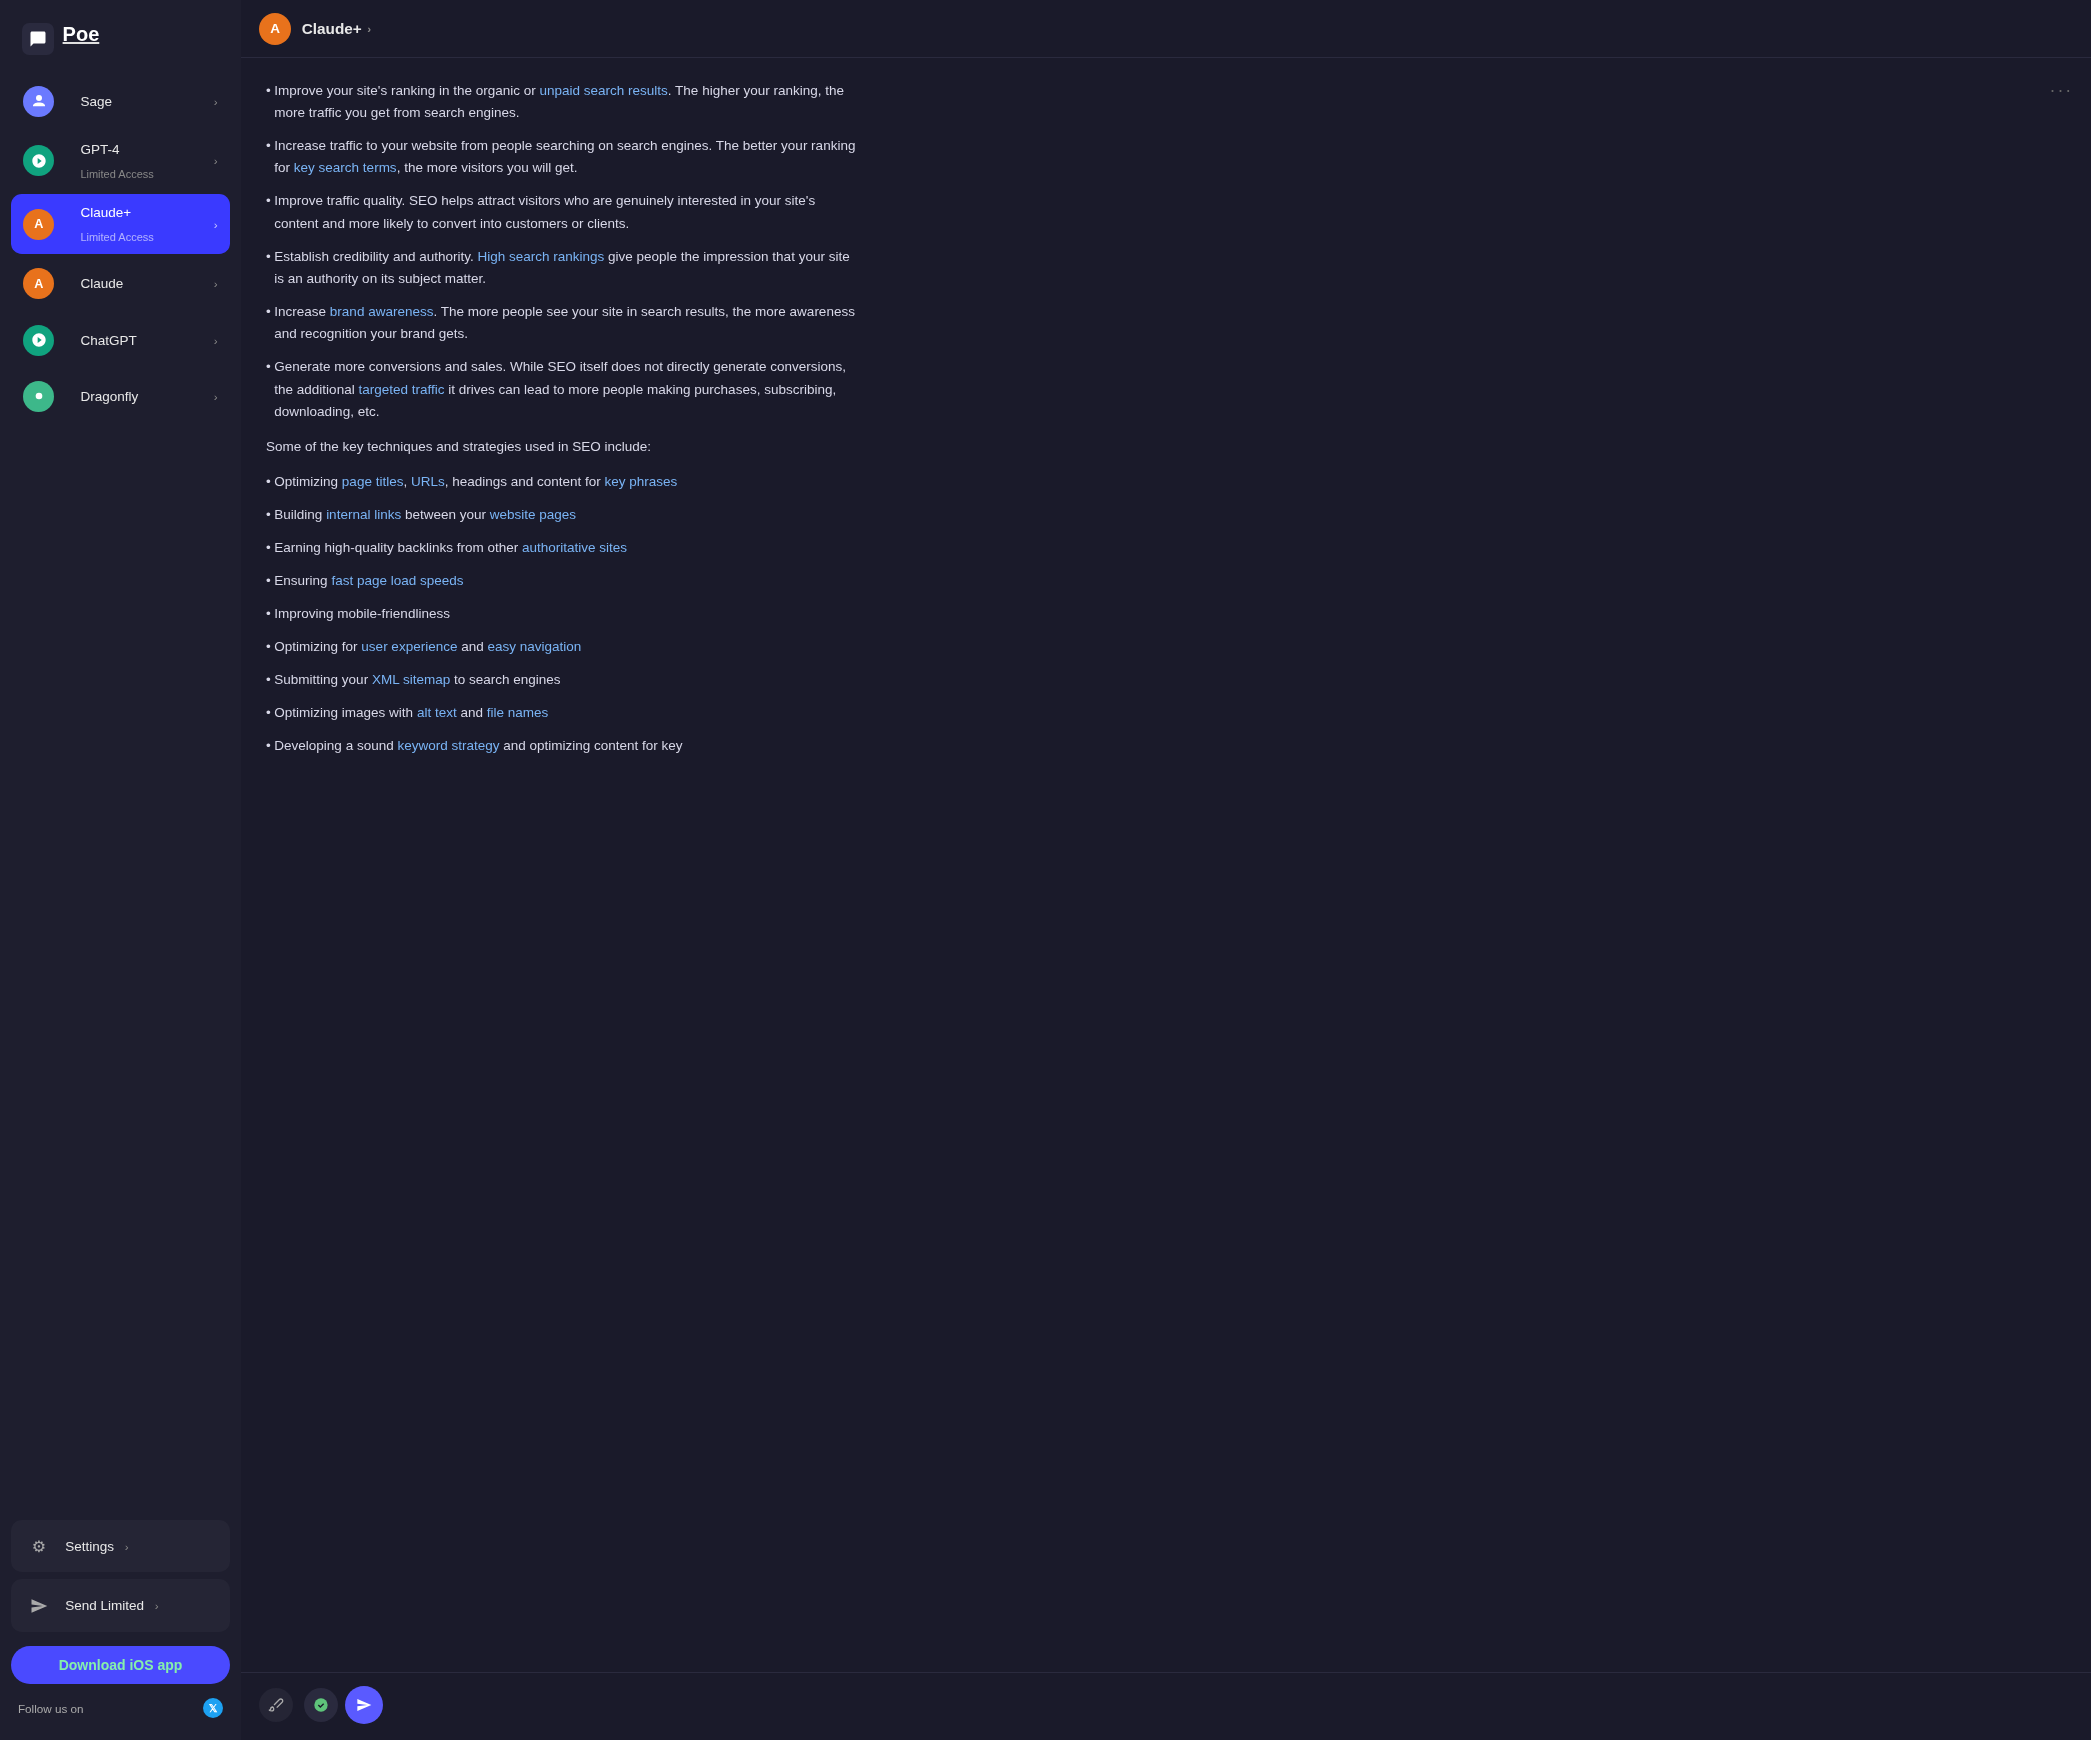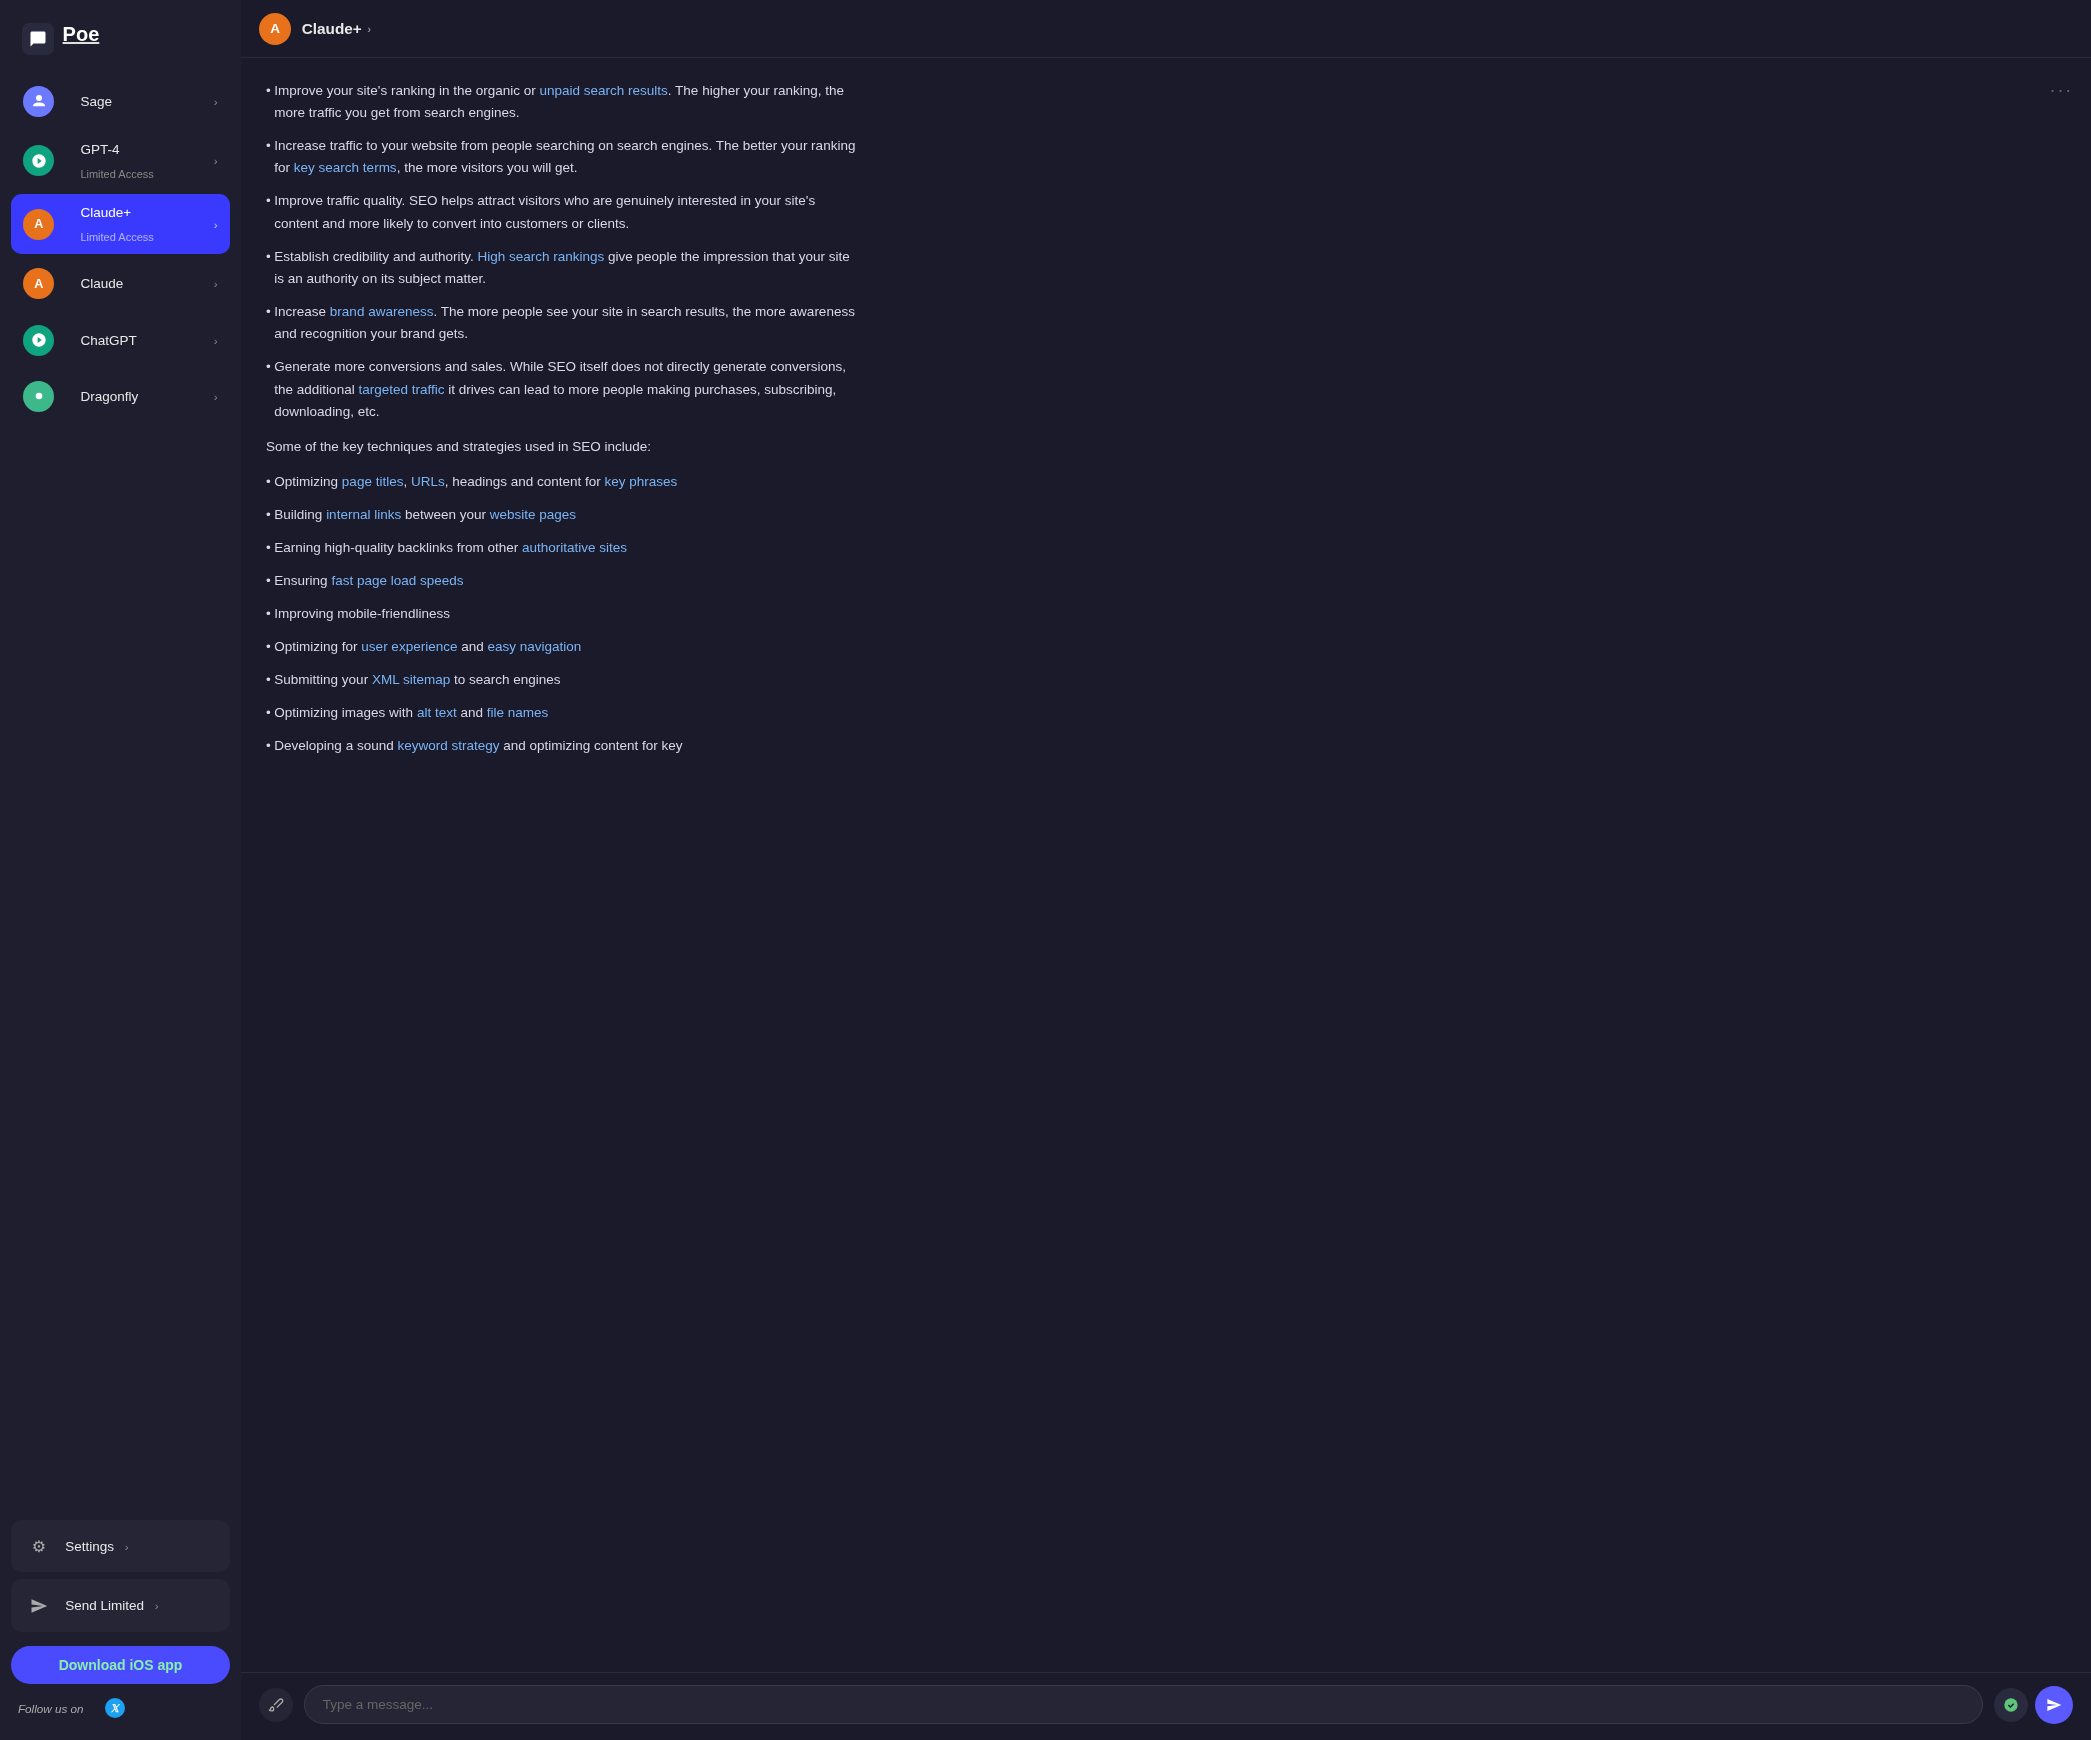--- a/index.html
+++ b/index.html
@@ -137,26 +137,25 @@
       font-weight: 600;
       cursor: pointer;
       text-align: center;
       width: 100%;
       margin-top: 7.2px;
     }
 
     .follow-us {
       display: flex;
       align-items: center;
-      justify-content: flex-start;
-      gap: 21px;
+      justify-content: space-between;
+      gap: 9px;
       padding: 7.2px;
       font-size: 11.7px;
       color: #aaa;
-      font-style: italic;
     }
     .twitter-icon {
       width: 20px;
       height: 20px;
       background: #1da1f2;
       border-radius: 50%;
       display: flex;
       align-items: center;
       justify-content: center;
       color: #fff;
@@ -523,21 +522,20 @@
     </div>
   </div>
 
   <div class="chat-input-area">
     <button class="brush-icon-btn">
       <svg width="16" height="16" viewBox="0 0 24 24" fill="none" stroke="#aaa" stroke-width="2">
         <path d="M9.06 11.9l8.07-8.06a2.85 2.85 0 1 1 4.03 4.03l-8.06 8.08"></path>
         <path d="M7.07 14.94c-1.66 0-3 1.35-3 3.02 0 1.33-2.5 1.52-2 2.02 1 1 2.4.94 3.5.94 1.66 0 3-1.34 3-3s-1.34-3-1.5-3z"></path>
       </svg>
     </button>
-    <input class="message-input" type="text" placeholder="Type a message..." style="">
     <div class="input-right-icons">
       <button class="green-circle-btn">
         <svg width="16" height="16" viewBox="0 0 24 24" fill="#5ec47a">
           <circle cx="12" cy="12" r="10"></circle>
           <path d="M8 12l3 3 5-5" stroke="#1a1a2a" stroke-width="2" fill="none"></path>
         </svg>
       </button>
       <button class="send-btn">
         <svg width="16" height="16" viewBox="0 0 24 24" fill="white">
           <path d="M2 21L23 12 2 3v7l15 2-15 2z"></path>

